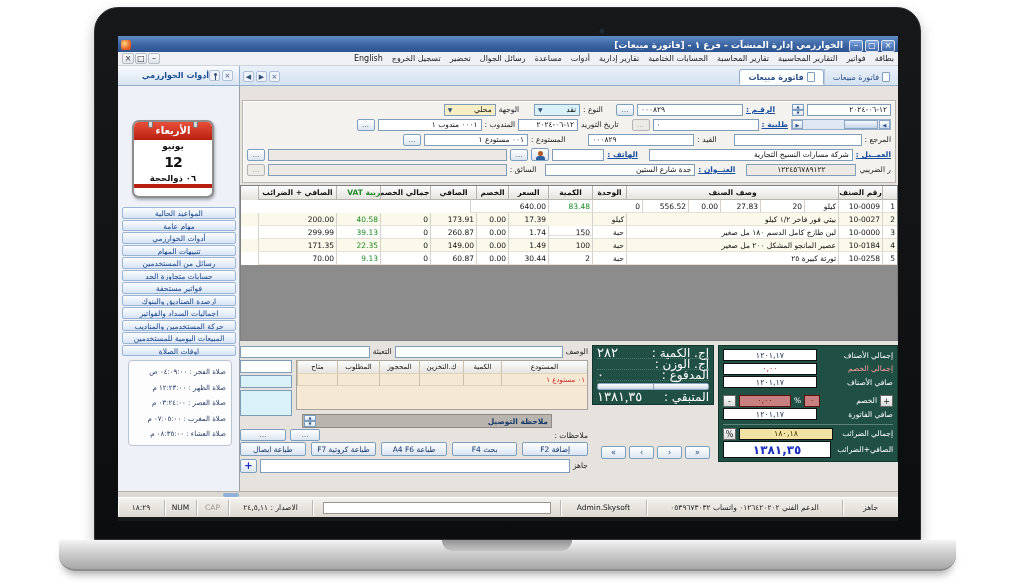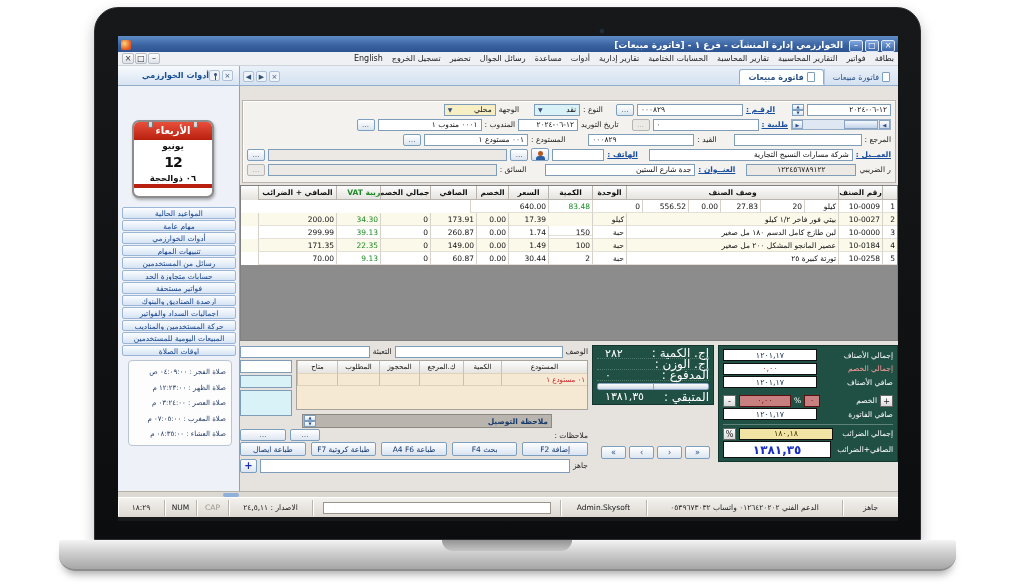--- a/index.html
+++ b/index.html
@@ -128,21 +128,21 @@
   .vfld.ylwbg { background:#f1e3a4; color:#403000; }
   .vfld.big { height:17px; font-size:12px; font-weight:bold; color:#1b2fbf; width:116px; }
   .sqbtn { width:13px; height:12px; background:linear-gradient(#fff,#d9d9d9); border:1px solid #666;
     font-size:8px; line-height:11px; text-align:center; color:#222; }
   .tsep { height:1px; background:#5d837a; margin:2px 0; }
 
   .summary { position:absolute; right:184px; top:259px; width:122px; height:60px; padding:2px 4px;
     display:flex; flex-direction:column; }
   .srw { display:flex; align-items:center; height:11px; border-bottom:1px dotted #4f7a6e; }
   .srw .lbl { color:#fff; font-size:12px; }
-  .srw .val { color:#fff; font-size:11px; margin-right:auto; margin-left:8px; direction:ltr; }
+  .srw .val { color:#fff; font-size:13px; margin-right:auto; direction:ltr;font-family:Liberation Serif, serif; }
   .paybtn { height:10px; margin:2px 0 1px; background:linear-gradient(#fdfdfd,#cfd8e4); border:1px solid #8aa4c4;
     border-radius:2px; display:flex; }
   .paybtn i { width:50%; border-left:1px solid #8aa4c4; }
 
   .navrow { position:absolute; right:188px; top:360px; display:flex; gap:3px; direction:ltr; }
   .navbtn { width:25px; height:13px; border:1px solid #7c9ebf; border-radius:2px; color:#2a4f85;
     background:linear-gradient(#fff,#dce6f0); font-size:8px; line-height:12px; text-align:center; }
 
   
   .stock { position:absolute; right:310px; top:259px; width:348px; height:116px; }
@@ -337,21 +337,21 @@
           <div class="contact-btn"></div>
           <div class="dots">…</div>
           <div class="fld gray" style="flex:1"></div>
           <div class="dots">…</div>
         </div>
         <div class="hrow">
           <span class="lbl">ر الضريبي</span>
           <div class="fld gray" style="width:110px;justify-content:center">١٢٢٤٥٦٧٨٩١٢٢</div>
           <span class="lbl lnk" style="margin-right:8px">العنــوان :</span>
           <div class="fld" style="width:150px">جدة شارع الستين</div>
-          <span class="lbl" style="margin-right:16px">السائق :</span>
+          <span class="lbl" style="margin-right:6px">السائق :</span>
           <div class="fld gray" style="flex:1"></div>
           <div class="dots dis">…</div>
         </div>
       </div>
 
       <div class="tbl">
           <div class="trow thead">
             <div class="tcell" style="width: 15px;"></div>
             <div class="tcell" style="width: 44px;">رقم الصنف</div>
             <div class="tcell" style="width: 212px;">وصف الصنف</div>
@@ -379,21 +379,21 @@
           <div class="trow alt">
             <div class="tcell num" style="width: 15px;">2</div>
             <div class="tcell num" style="width: 44px;">10-0027</div>
             <div class="tcell desc" style="width: 212px;">بيتي فور فاخر ١/٢ كيلو</div>
             <div class="tcell" style="width: 34px;">كيلو</div>
             <div class="tcell num" style="width: 44px; margin-top: 22px;">10</div>
             <div class="tcell num" style="width: 40px;">17.39</div>
             <div class="tcell num" style="width: 32px;">0.00</div>
             <div class="tcell num" style="width: 46px;">173.91</div>
             <div class="tcell num" style="width: 50px;">0</div>
-            <div class="tcell num green" style="width: 44px;">34.30</div>
+            <div class="tcell num green" style="width: 44px;">40.58</div>
             <div class="tcell num" style="width: 78px;">200.00</div>
           </div>
           <div class="trow">
             <div class="tcell num" style="width: 15px;">3</div>
             <div class="tcell num" style="width: 44px;">10-0000</div>
             <div class="tcell desc" style="width: 212px;">لبن طازج كامل الدسم ١٨٠ مل صغير</div>
             <div class="tcell" style="width: 34px;">حبة</div>
             <div class="tcell num" style="width: 44px;">150</div>
             <div class="tcell num" style="width: 40px;">1.74</div>
             <div class="tcell num" style="width: 32px;">0.00</div>
@@ -514,21 +514,21 @@
         </div>
         <div class="side-boxes">
           <div class="sbx"></div>
           <div class="sbx cy"></div>
           <div class="sbx cy tall"></div>
         </div>
         <div class="minitbl">
             <div class="trow thead">
               <div class="tcell" style="width: 86px;">المستودع</div>
               <div class="tcell" style="width: 38px;">الكمية</div>
-              <div class="tcell" style="width: 44px;">ك.المرجع</div>
+              <div class="tcell" style="width: 44px;">ك.التخزين</div>
               <div class="tcell" style="width: 40px;">المحجوز</div>
               <div class="tcell" style="width: 42px;">المطلوب</div>
               <div class="tcell" style="width: 40px;">متاح</div>
             </div>
             <div class="trow">
               <div class="tcell" style="width: 86px;">٠١ مستودع ١</div>
               <div class="tcell" style="width: 38px;"></div>
               <div class="tcell" style="width: 44px;"></div>
               <div class="tcell" style="width: 40px;"></div>
               <div class="tcell" style="width: 42px;"></div>

